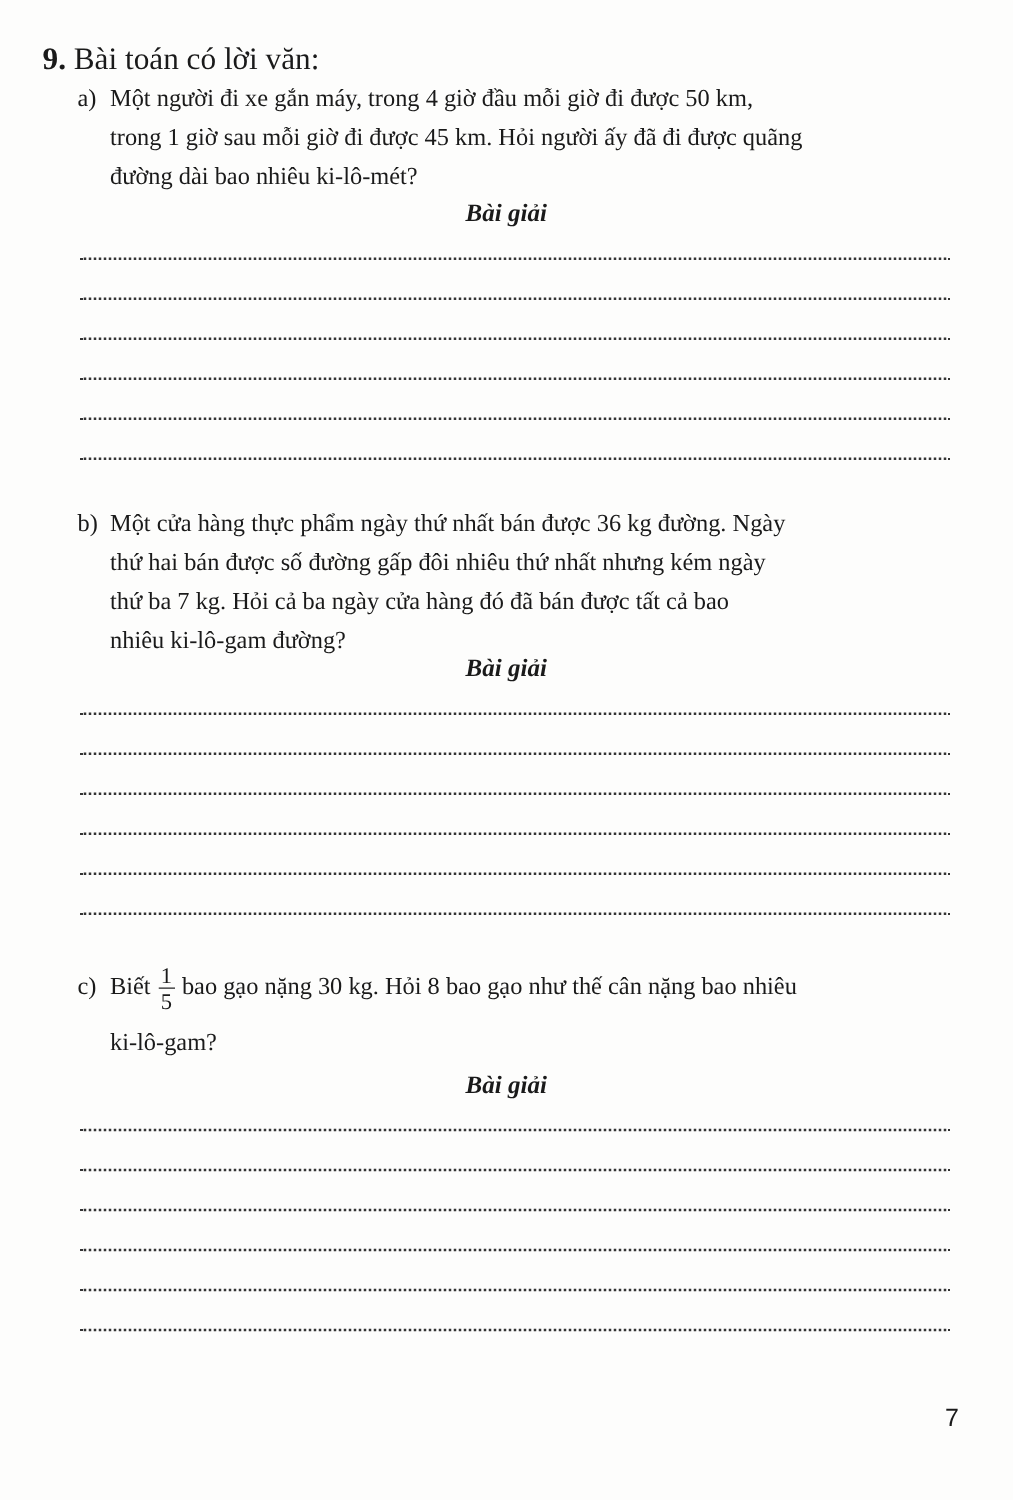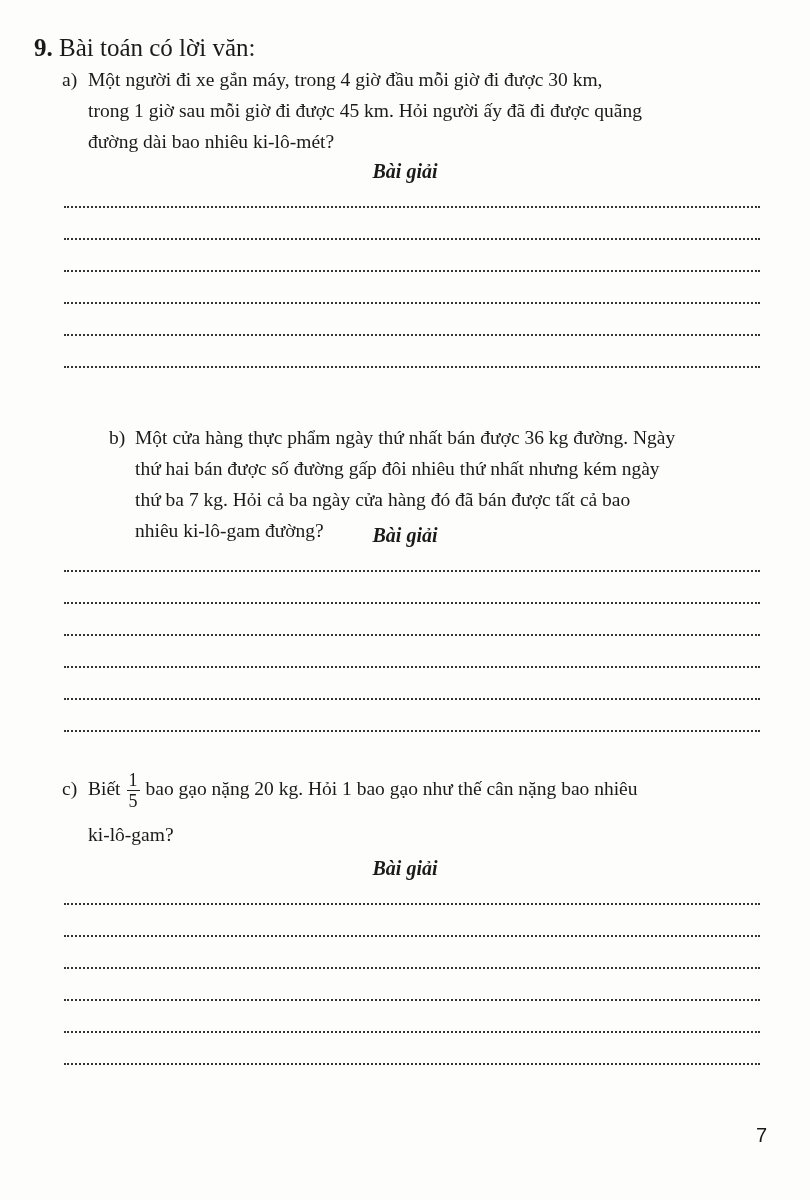--- a/index.html
+++ b/index.html
@@ -20,48 +20,48 @@
 </style>
 </head>
 <body>
 
 <div class="abs qtitle">
   <b>9.</b>
   <span>Bài toán có lời văn:</span>
 </div>
 
 <div class="abs para" style="top:64px;">
-  <span class="lbl">a)</span><span>Một người đi xe gắn máy, trong 4 giờ đầu mỗi giờ đi được 30 km,</span>
+  <span class="lbl">a)</span><span>Một người đi xe gắn máy, trong 4 giờ đầu mỗi giờ đi được 50 km,</span>
   <span class="ind">trong 1 giờ sau mỗi giờ đi được 45 km. Hỏi người ấy đã đi được quãng</span>
   <span class="ind">đường dài bao nhiêu ki-lô-mét?</span>
 </div>
 <div class="abs heading" style="top:160px;">Bài giải</div>
 <div class="abs dotline" style="top:206px;"></div>
 <div class="abs dotline" style="top:238px;"></div>
 <div class="abs dotline" style="top:270px;"></div>
 <div class="abs dotline" style="top:302px;"></div>
 <div class="abs dotline" style="top:334px;"></div>
 <div class="abs dotline" style="top:366px;"></div>
 
-<div class="abs para" style="top:422px;margin-left:47px;">
+<div class="abs para" style="top:404px;">
   <span class="lbl">b)</span><span>Một cửa hàng thực phẩm ngày thứ nhất bán được 36 kg đường. Ngày</span>
   <span class="ind">thứ hai bán được số đường gấp đôi nhiêu thứ nhất nhưng kém ngày</span>
   <span class="ind">thứ ba 7 kg. Hỏi cả ba ngày cửa hàng đó đã bán được tất cả bao</span>
   <span class="ind">nhiêu ki-lô-gam đường?</span>
 </div>
 <div class="abs heading" style="top:524px;">Bài giải</div>
 <div class="abs dotline" style="top:570px;"></div>
 <div class="abs dotline" style="top:602px;"></div>
 <div class="abs dotline" style="top:634px;"></div>
 <div class="abs dotline" style="top:666px;"></div>
 <div class="abs dotline" style="top:698px;"></div>
 <div class="abs dotline" style="top:730px;"></div>
 
 <div class="abs para" style="top:770px;font-family:Liberation Serif, serif;">
-  <span class="lbl">c)</span><span>Biết</span><span class="frac"><span class="num">1</span><span class="den">5</span></span><span>bao gạo nặng 20 kg. Hỏi 1 bao gạo như thế cân nặng bao nhiêu</span>
+  <span class="lbl">c)</span><span>Biết</span><span class="frac"><span class="num">1</span><span class="den">5</span></span><span>bao gạo nặng 30 kg. Hỏi 8 bao gạo như thế cân nặng bao nhiêu</span>
   <span class="ind" style="margin-top:8px;">ki-lô-gam?</span>
 </div>
 <div class="abs heading" style="top:857px;">Bài giải</div>
 <div class="abs dotline" style="top:903px;"></div>
 <div class="abs dotline" style="top:935px;"></div>
 <div class="abs dotline" style="top:967px;"></div>
 <div class="abs dotline" style="top:999px;"></div>
 <div class="abs dotline" style="top:1031px;"></div>
 <div class="abs dotline" style="top:1063px;"></div>
 

